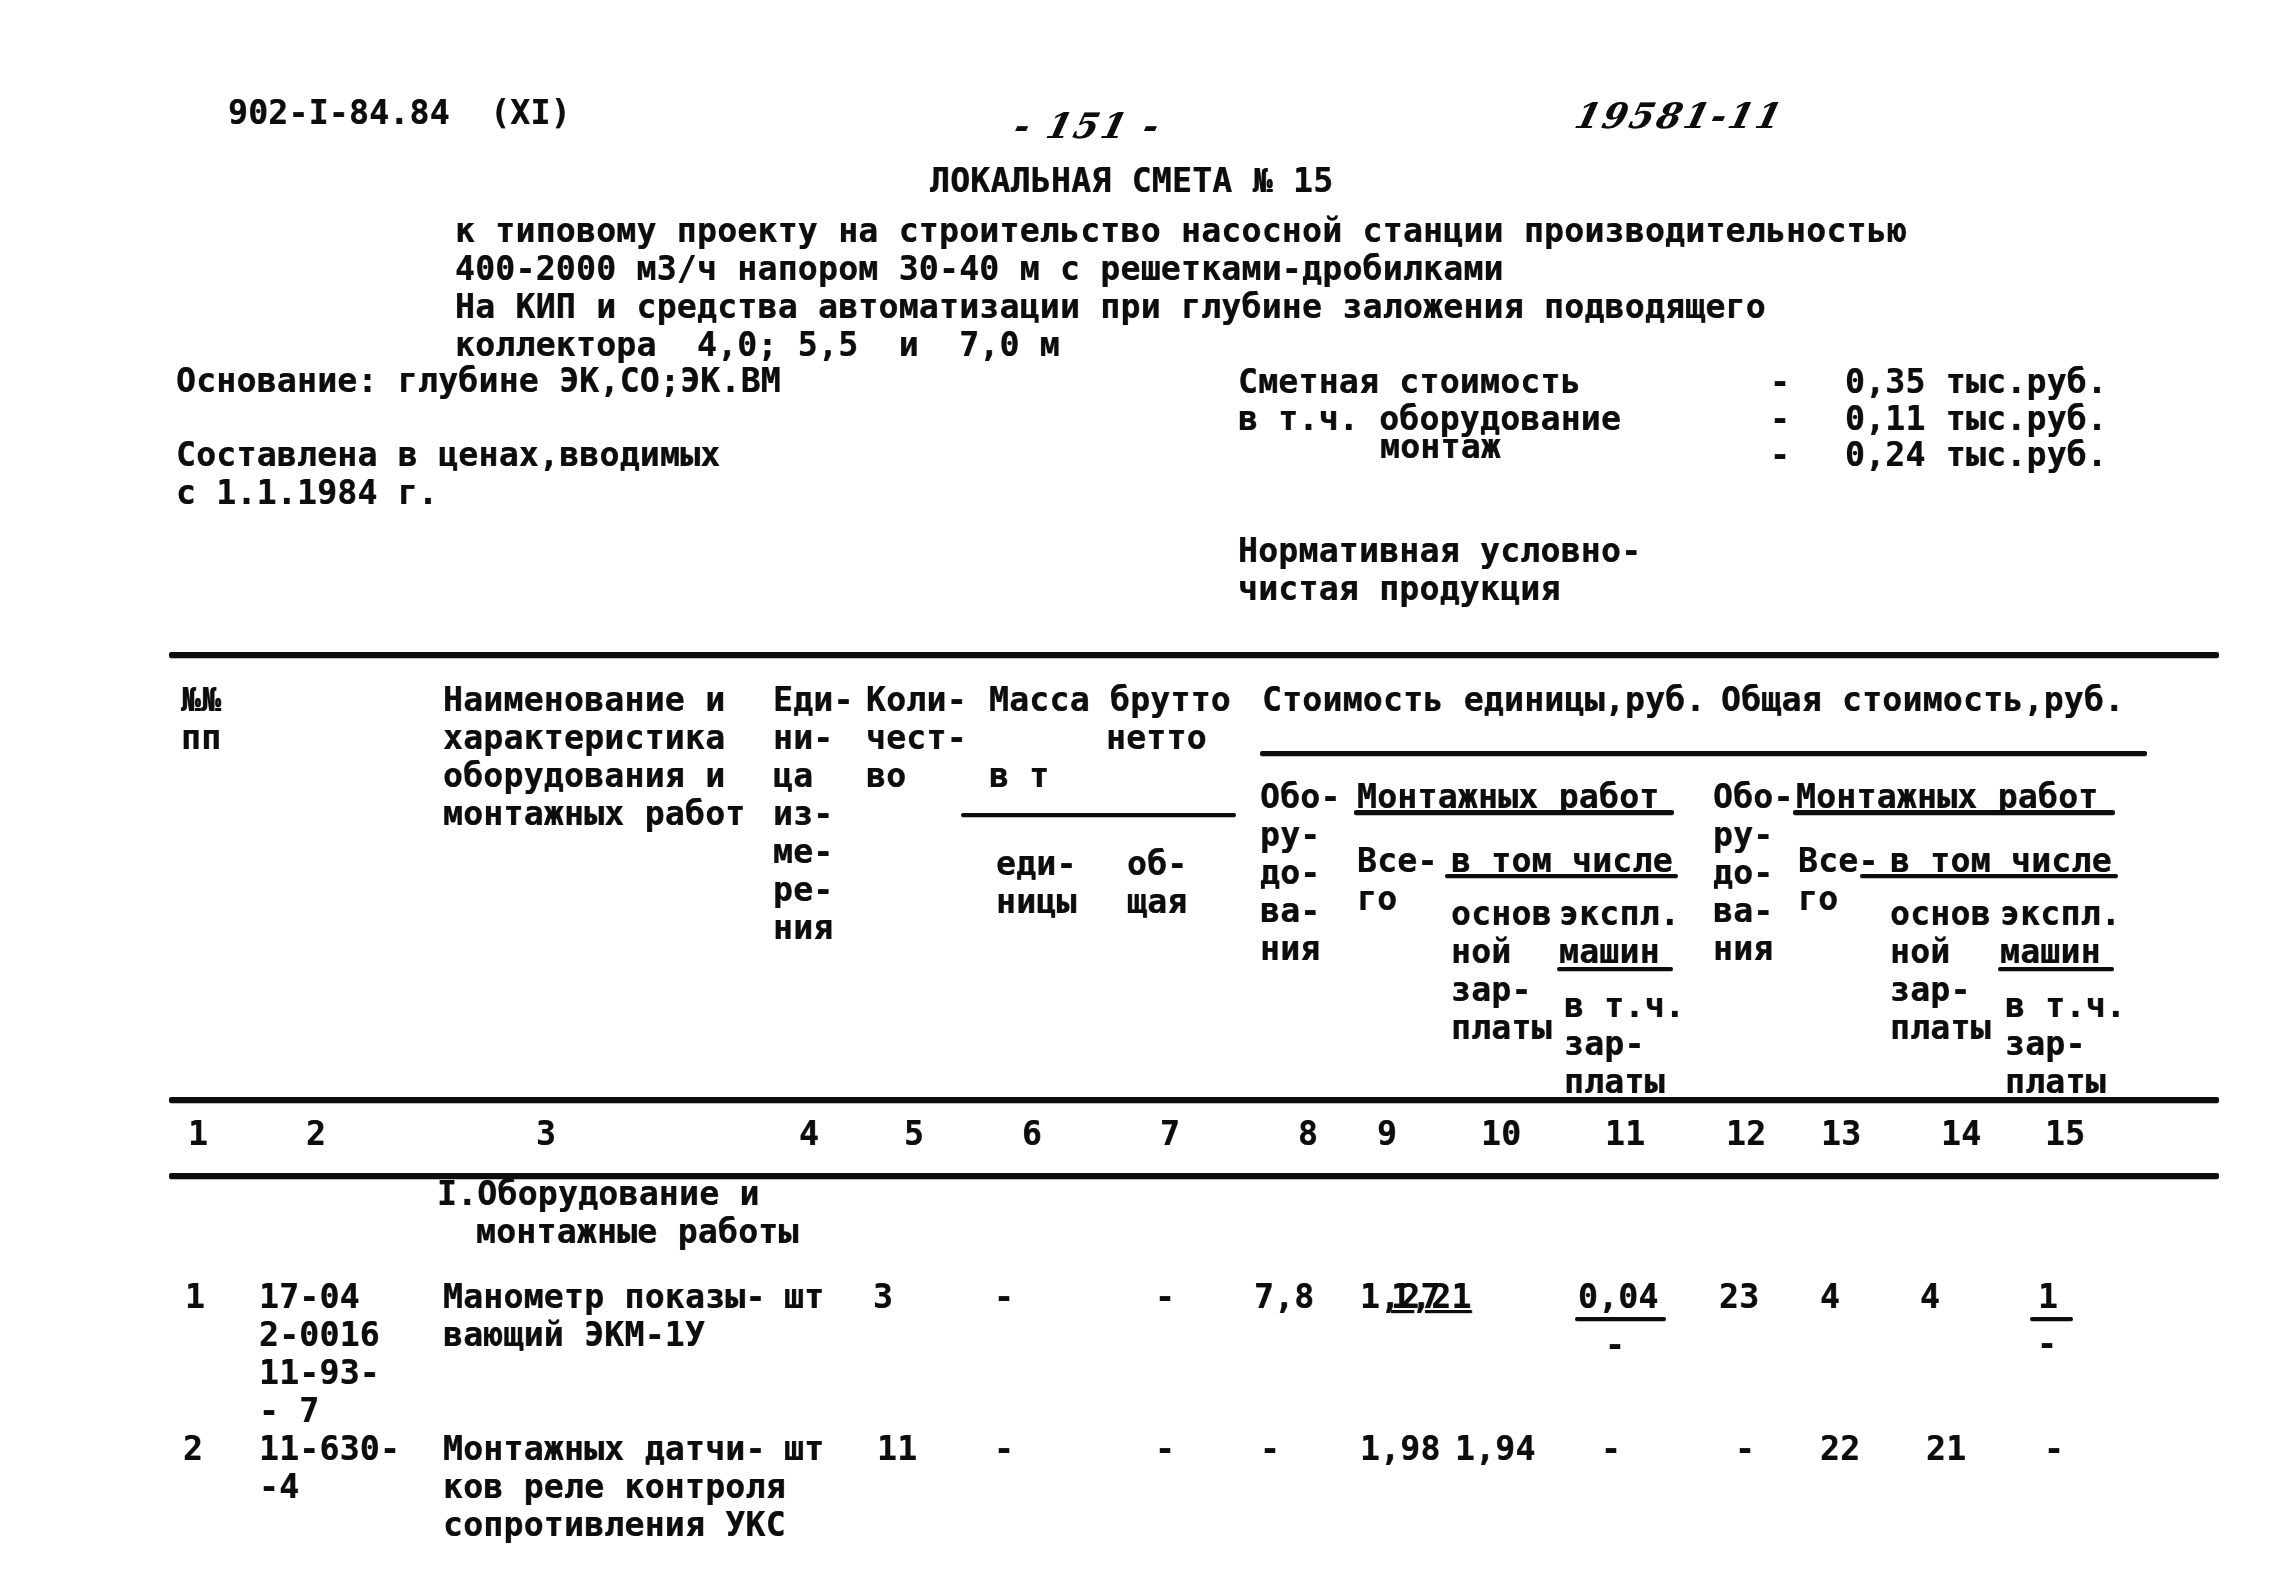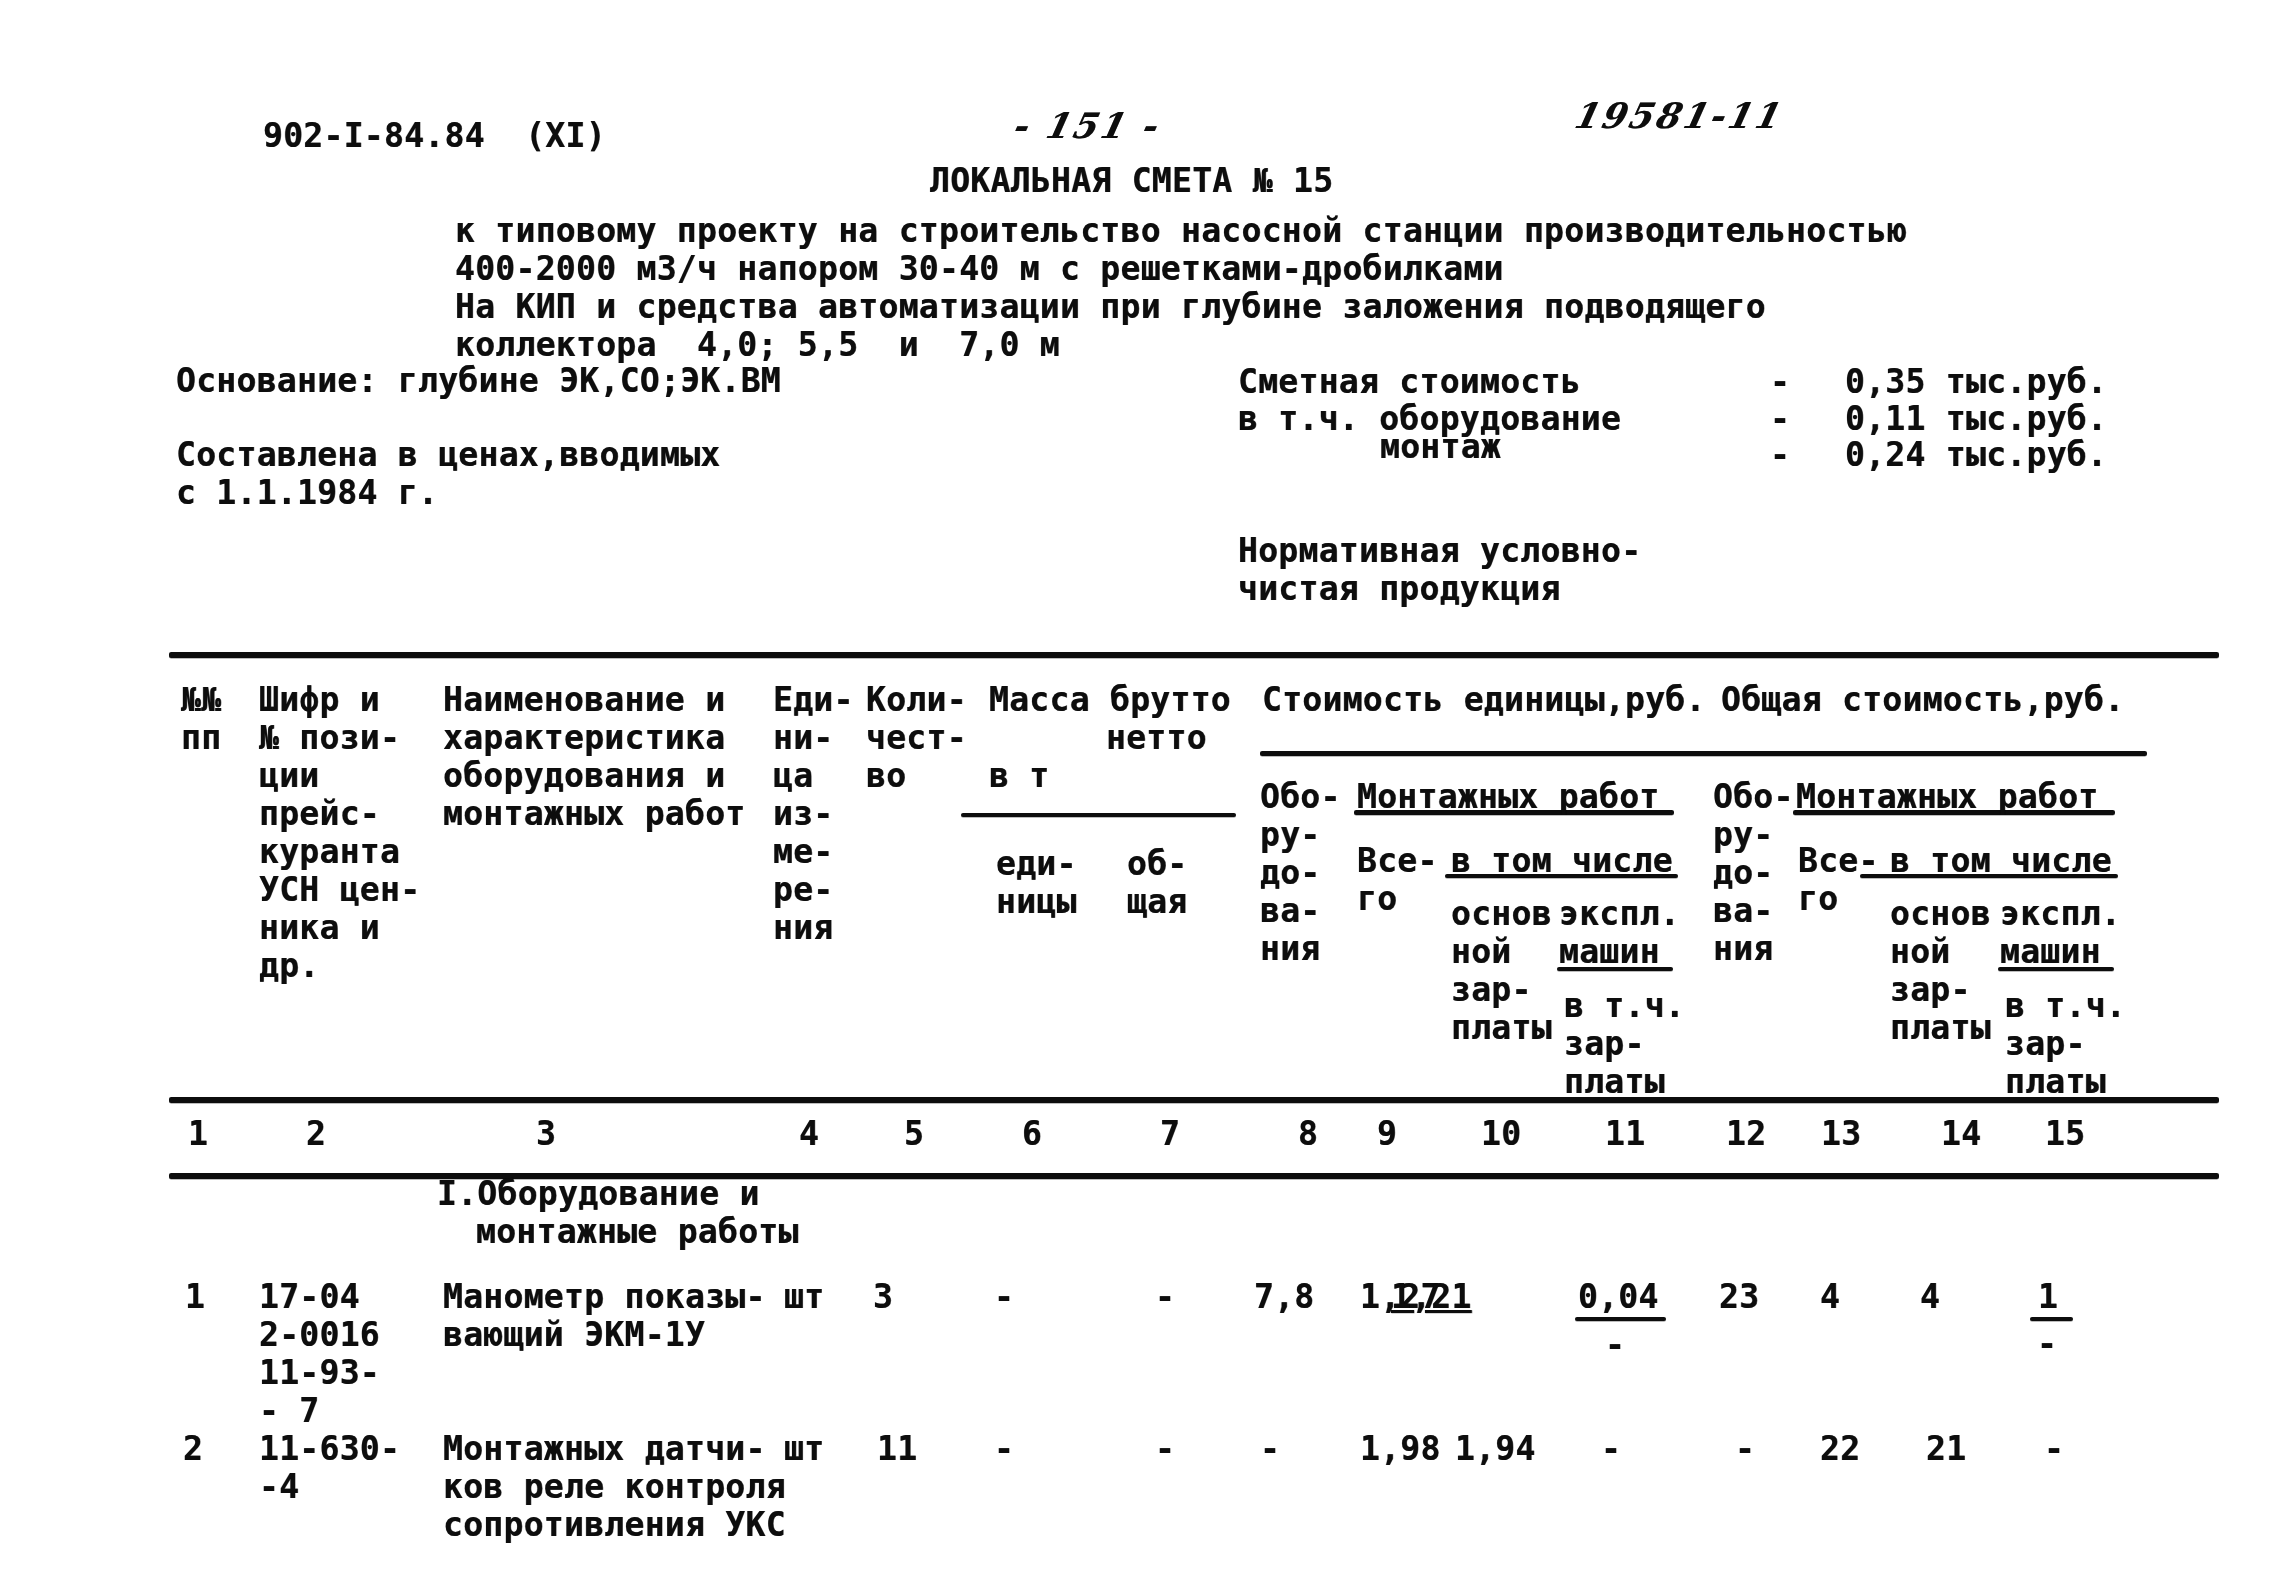--- a/index.html
+++ b/index.html
@@ -30,21 +30,21 @@
     background:#0d0d0d;
     border-radius:2.1px;
     box-shadow:0 0.7px 0 rgba(0,0,0,0.35);
   }
 </style>
 </head>
 <body>
 
 <div class="page">
 
-  <span class="t" style="left:228px;top:117px;margin-left:35px;">902-I-84.84  (ХI)</span>
+  <span class="t" style="left:228px;top:94px;">902-I-84.84  (ХI)</span>
   <span class="t hw" style="left:1015px;top:107px;">- 151 -</span>
   <span class="t hw" style="left:1576px;top:97px;">19581-11</span>
   <span class="t" style="left:930px;top:162px;">ЛОКАЛЬНАЯ СМЕТА № 15</span>
 
   <div class="t lines" style="left:455px;top:213px;line-height:36px;"><div>к типовому проекту на строительство насосной станции производительностью</div><div>400-2000 м3/ч напором 30-40 м с решетками-дробилками</div><div>На КИП и средства автоматизации при глубине заложения подводящего</div><div>коллектора  4,0; 5,5  и  7,0 м</div></div>
 
   <span class="t" style="left:176px;top:362px;">Основание: глубине ЭК,СО;ЭК.ВМ</span>
   <div class="t lines" style="left:176px;top:436px;"><div>Составлена в ценах,вводимых</div><div>с 1.1.1984 г.</div></div>
 
   <span class="t" style="left:1238px;top:363px;">Сметная стоимость</span>
@@ -67,21 +67,20 @@
   <div class="rule" style="left:1354px;top:810px;width:320px;height:4.8px;"></div>
   <div class="rule" style="left:1793px;top:810px;width:322px;height:4.8px;"></div>
   <div class="rule" style="left:1445px;top:874px;width:233px;height:4.1px;"></div>
   <div class="rule" style="left:1860px;top:874px;width:258px;height:4.1px;"></div>
   <div class="rule" style="left:1557px;top:967px;width:116px;height:4.1px;"></div>
   <div class="rule" style="left:1998px;top:967px;width:116px;height:4.1px;"></div>
   <div class="rule" style="left:169px;top:1097px;width:2050px;height:6.2px;"></div>
   <div class="rule" style="left:169px;top:1173px;width:2050px;height:6.2px;"></div>
 
   <div class="t lines" style="left:181px;top:681px;"><div>№№</div><div>пп</div></div>
-  <div class="t lines" style="left:259px;top:681px;"><div>Шифр и</div><div>№ пози-</div><div>ции</div><div>прейс-</div><div>куранта</div><div>УСН цен-</div><div>ника и</div><div>др.</div></div>
   <div class="t lines" style="left:443px;top:681px;"><div>Наименование и</div><div>характеристика</div><div>оборудования и</div><div>монтажных работ</div></div>
   <div class="t lines" style="left:773px;top:681px;"><div>Еди-</div><div>ни-</div><div>ца</div><div>из-</div><div>ме-</div><div>ре-</div><div>ния</div></div>
   <div class="t lines" style="left:866px;top:681px;"><div>Коли-</div><div>чест-</div><div>во</div></div>
 
   <span class="t" style="left:989px;top:681px;">Масса брутто</span>
   <span class="t" style="left:1106px;top:719px;">нетто</span>
   <span class="t" style="left:989px;top:757px;">в т</span>
   <div class="t lines" style="left:996px;top:845px;"><div>еди-</div><div>ницы</div></div>
   <div class="t lines" style="left:1127px;top:845px;"><div>об-</div><div>щая</div></div>
 

